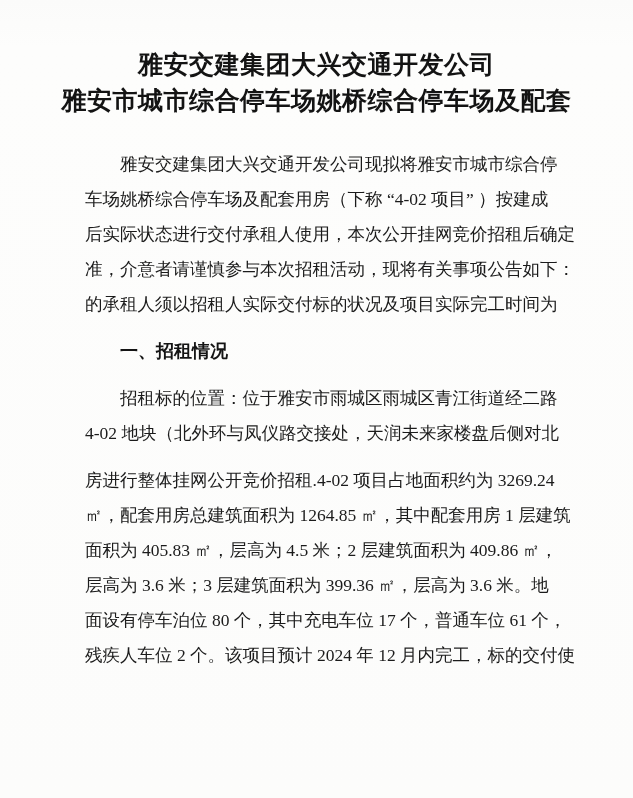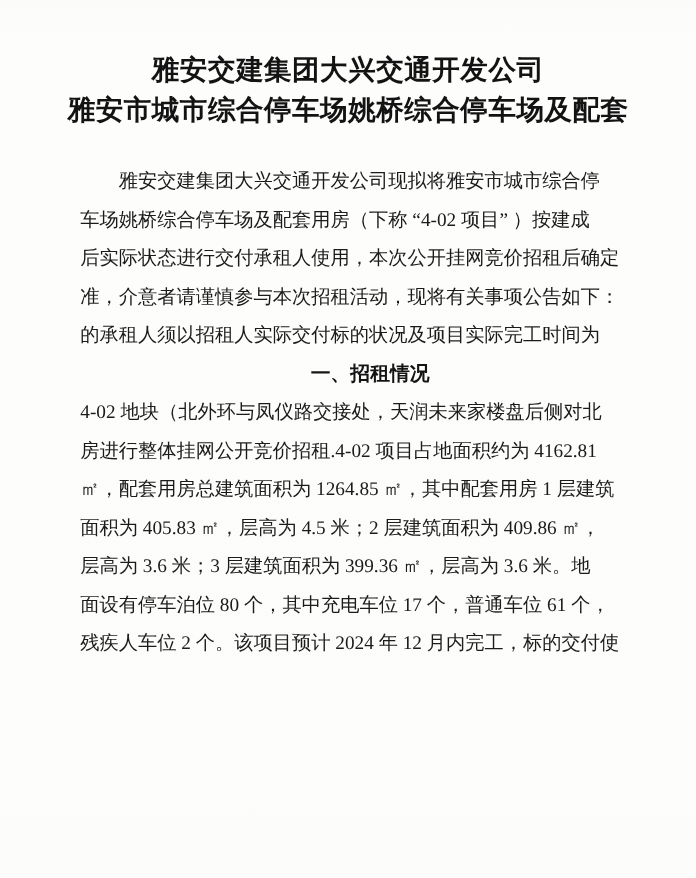--- a/index.html
+++ b/index.html
@@ -31,35 +31,34 @@
     line-height: 36px;
     letter-spacing: 0.5px;
     color: #131313;
   }
   .content {
     margin-top: 29px;
     font-size: 17.5px;
     line-height: 35px;
   }
   .para {
-    margin: 0;
+    margin: 12px;
   }
   .line {
     white-space: nowrap;
     overflow: visible;
   }
   .indent {
     text-indent: 35px;
   }
   .heading .line {
     font-family: "Liberation Sans", sans-serif;
     font-weight: 700;
     font-size: 18px;
     color: #141414;
-    text-align: center;
   }
 </style>
 </head>
 <body>
 
 <div class="page">
 
   <div class="doc-title">
     <div class="line">雅安交建集团大兴交通开发公司</div>
     <div class="line">雅安市城市综合停车场姚桥综合停车场及配套</div>
@@ -73,25 +72,26 @@
       <div class="line">后实际状态进行交付承租人使用，本次公开挂网竞价招租后确定</div>
       <div class="line">准，介意者请谨慎参与本次招租活动，现将有关事项公告如下：</div>
       <div class="line">的承租人须以招租人实际交付标的状况及项目实际完工时间为</div>
     </div>
 
     <div class="para heading">
       <div class="line indent">一、招租情况</div>
     </div>
 
     <div class="para">
+      <div class="line indent">招租标的位置：位于雅安市雨城区雨城区青江街道经二路</div>
       <div class="line">4-02 地块（北外环与凤仪路交接处，天润未来家楼盘后侧对北</div>
     </div>
 
     <div class="para">
-      <div class="line">房进行整体挂网公开竞价招租.4-02 项目占地面积约为 4162.81</div>
+      <div class="line">房进行整体挂网公开竞价招租.4-02 项目占地面积约为 3269.24</div>
       <div class="line">㎡，配套用房总建筑面积为 1264.85 ㎡，其中配套用房 1 层建筑</div>
       <div class="line">面积为 405.83 ㎡，层高为 4.5 米；2 层建筑面积为 409.86 ㎡，</div>
       <div class="line">层高为 3.6 米；3 层建筑面积为 399.36 ㎡，层高为 3.6 米。地</div>
       <div class="line">面设有停车泊位 80 个，其中充电车位 17 个，普通车位 61 个，</div>
       <div class="line">残疾人车位 2 个。该项目预计 2024 年 12 月内完工，标的交付使</div>
     </div>
 
   </div>
 </div>
 

